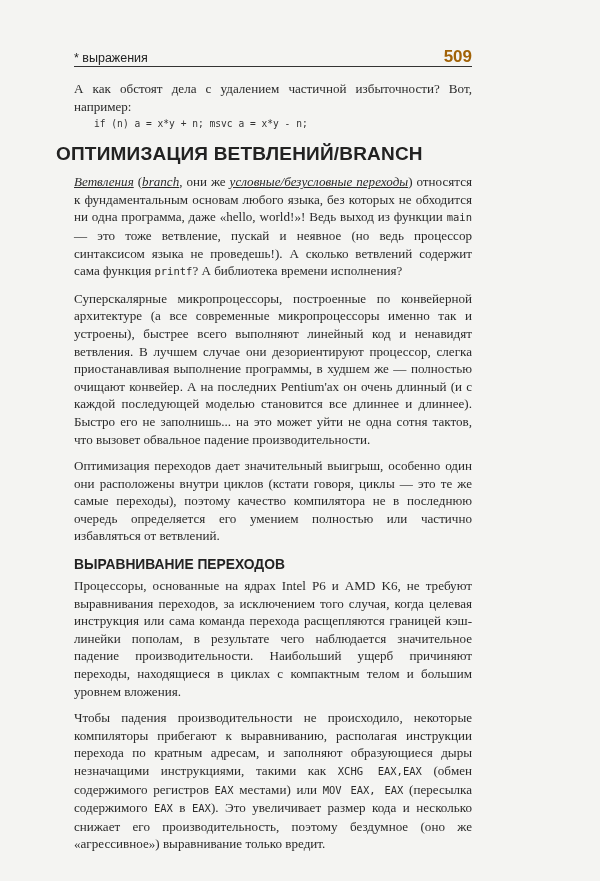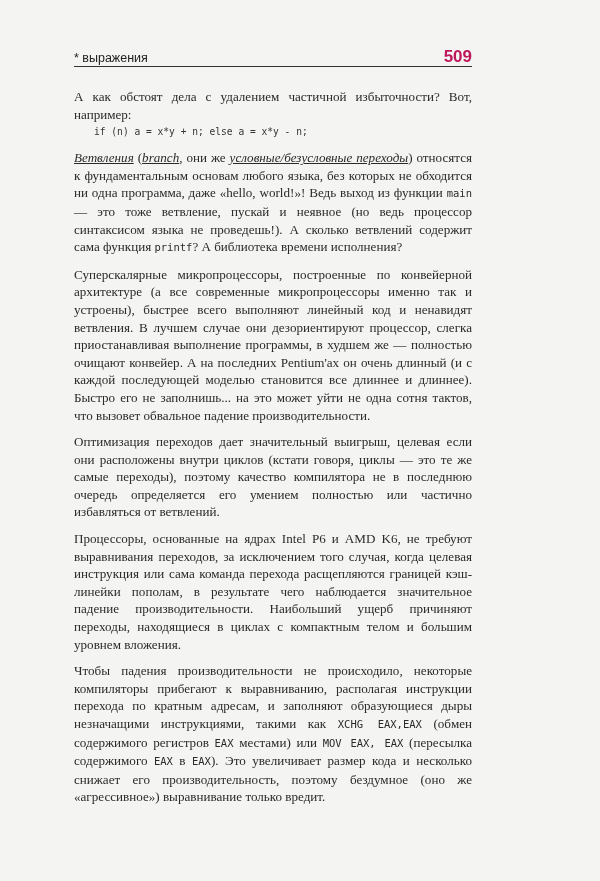--- a/index.html
+++ b/index.html
@@ -10,23 +10,23 @@
     color: #2a2a2a;
   }
   .page { position: relative; width: 600px; height: 865px; }
   .running-head {
     position: absolute; left: 74px; top: 48px; width: 398px;
     display: flex; justify-content: space-between; align-items: flex-end;
     border-bottom: 1.3px solid #333;
     padding-bottom: 1px;
   }
   .rh-left { font-family: "Liberation Sans", "DejaVu Sans", sans-serif; font-size: 12.5px; color: #222; }
-  .rh-right { font-family: "Liberation Sans", "DejaVu Sans", sans-serif; font-size: 17px; font-weight: bold; color: #be185d; line-height: 17px; }
+  .rh-right { font-family: "Liberation Sans", "DejaVu Sans", sans-serif; font-size: 17px; font-weight: bold; color: #a16207; line-height: 17px; }
   .content { position: absolute; left: 74px; top: 80px; width: 398px; }
-  p { margin: 8px 0 9px 0; font-size: 13.1px; line-height: 17.6px; text-align: justify; }
+  p { margin: 0 0 9px 0; font-size: 13.1px; line-height: 17.6px; text-align: justify; }
   .code-line { font-family: "DejaVu Sans Mono", "Liberation Mono", monospace; font-size: 9.6px; margin: -6px 0 12px 20px; color: #333; }
   code { font-family: "DejaVu Sans Mono", "Liberation Mono", monospace; font-size: 10.5px; }
   h2 {
     margin: 14px 0 8px -18px; font-family: "Liberation Sans", "DejaVu Sans", sans-serif;
     font-size: 19px; font-weight: bold; letter-spacing: 0.2px; color: #222;
   }
   h3 {
     margin: 12px 0 5px 0; font-family: "Liberation Sans", "DejaVu Sans", sans-serif;
     font-size: 13.8px; font-weight: bold; color: #222;
   }
@@ -36,28 +36,30 @@
 <body>
 
 <div class="page">
   <div class="running-head">
     <span class="rh-left">* выражения</span>
     <span class="rh-right">509</span>
   </div>
 
   <div class="content">
     <p>А как обстоят дела с удалением частичной избыточности? Вот, например:</p>
-    <div class="code-line">if (n) a = x*y + n; else a = x*y - n;</div>
+    <div class="code-line">if (n) a = x*y + n; msvc a = x*y - n;</div>
 
 
+    <h2>ОПТИМИЗАЦИЯ ВЕТВЛЕНИЙ/BRANCH</h2>
 
     <p><em>Ветвления</em><span> (</span><em>branch</em><span>, они же </span><em>условные/безусловные переходы</em><span>) относятся к фундаментальным основам любого языка, без которых не обходится ни одна программа, даже «hello, world!»! Ведь выход из функции </span><code>main</code><span> — это тоже ветвление, пускай и неявное (но ведь процессор синтаксисом языка не проведешь!). А сколько ветвлений содержит сама функция </span><code>printf</code><span>? А библиотека времени исполнения?</span></p>
 
     <p>Суперскалярные микропроцессоры, построенные по конвейерной архитектуре (а все современные микропроцессоры именно так и устроены), быстрее всего выполняют линейный код и ненавидят ветвления. В лучшем случае они дезориентируют процессор, слегка приостанавливая выполнение программы, в худшем же — полностью очищают конвейер. А на последних Pentium'ах он очень длинный (и с каждой последующей моделью становится все длиннее и длиннее). Быстро его не заполнишь... на это может уйти не одна сотня тактов, что вызовет обвальное падение производительности.</p>
-    <p>Оптимизация переходов дает значительный выигрыш, целевая если они расположены внутри циклов (кстати говоря, циклы — это те же самые переходы), поэтому качество компилятора не в последнюю очередь определяется его умением полностью или частично избавляться от ветвлений.</p>
+    <p>Оптимизация переходов дает значительный выигрыш, особенно один они расположены внутри циклов (кстати говоря, циклы — это те же самые переходы), поэтому качество компилятора не в последнюю очередь определяется его умением полностью или частично избавляться от ветвлений.</p>
 
+    <h3>ВЫРАВНИВАНИЕ ПЕРЕХОДОВ</h3>
 
     <p>Процессоры, основанные на ядрах Intel P6 и AMD K6, не требуют выравнивания переходов, за исключением того случая, когда целевая инструкция или сама команда перехода расщепляются границей кэш-линейки пополам, в результате чего наблюдается значительное падение производительности. Наибольший ущерб причиняют переходы, находящиеся в циклах с компактным телом и большим уровнем вложения.</p>
 
     <p><span>Чтобы падения производительности не происходило, некоторые компиляторы прибегают к выравниванию, располагая инструкции перехода по кратным адресам, и заполняют образующиеся дыры незначащими инструкциями, такими как </span><code>XCHG EAX,EAX</code><span> (обмен содержимого регистров </span><code>EAX</code><span> местами) или </span><code>MOV EAX, EAX</code><span> (пересылка содержимого </span><code>EAX</code><span> в </span><code>EAX</code><span>). Это увеличивает размер кода и несколько снижает его производительность, поэтому бездумное (оно же «агрессивное») выравнивание только вредит.</span></p>
 
   </div>
 </div>
 
 </body></html>

